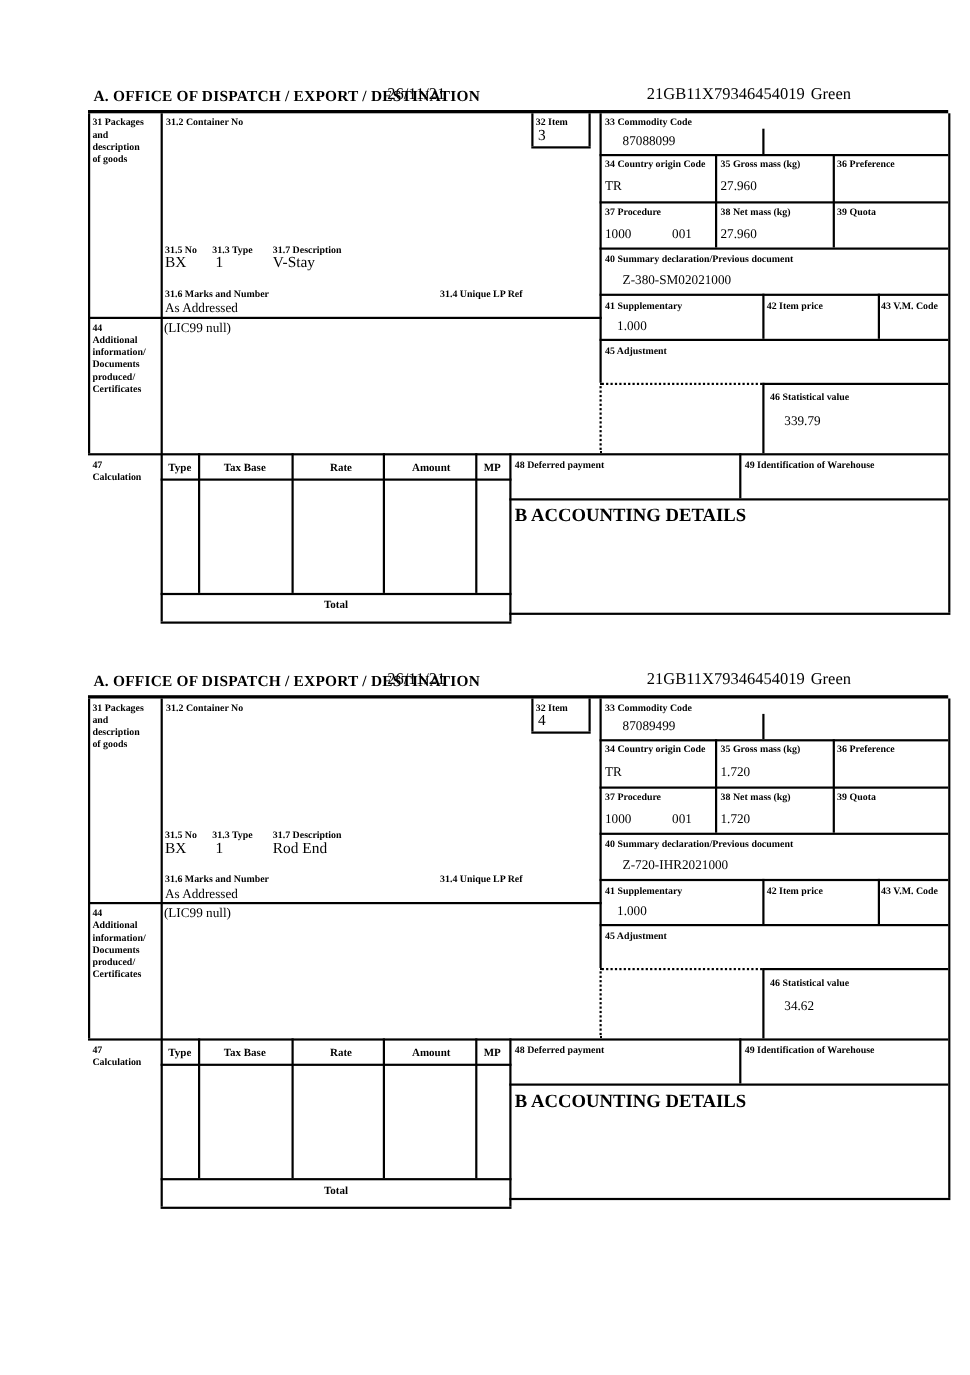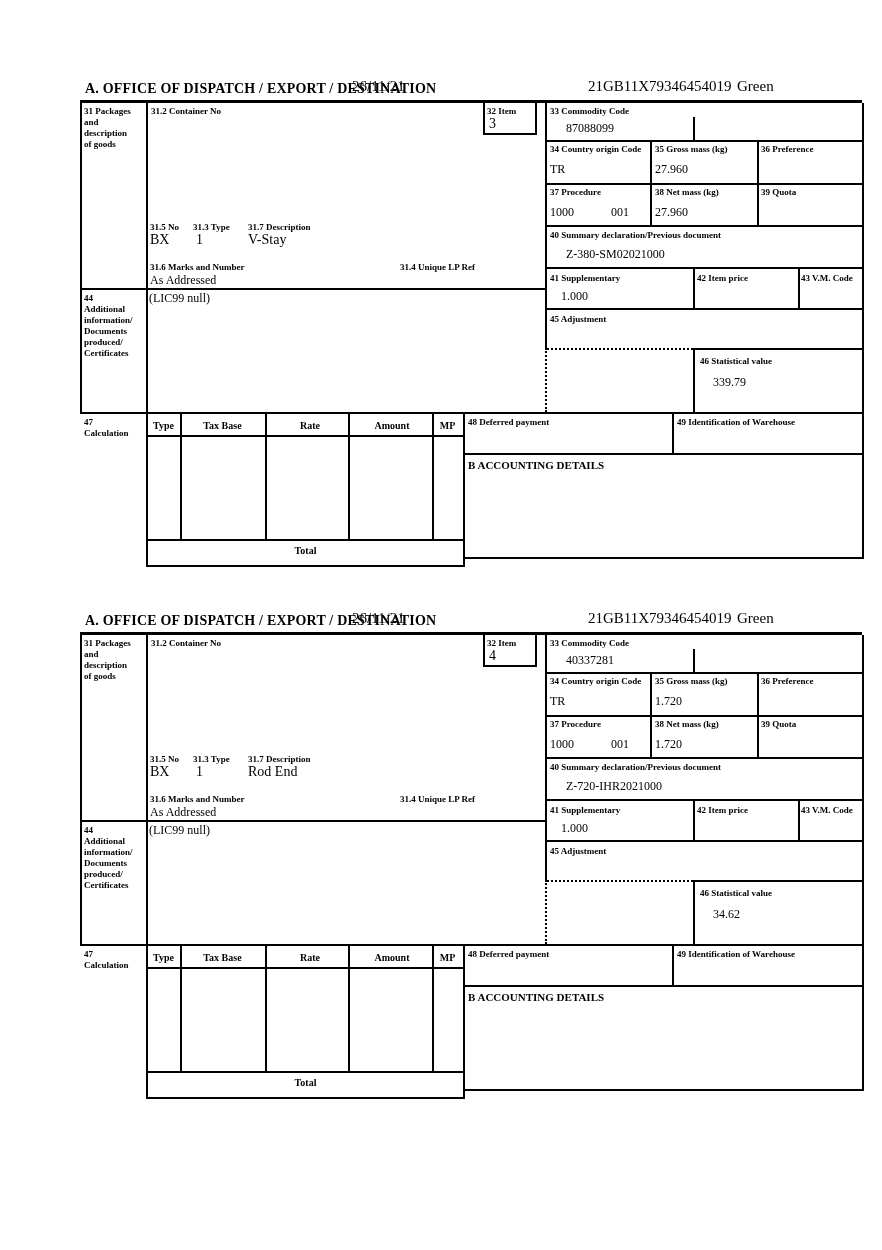--- a/index.html
+++ b/index.html
@@ -10,21 +10,21 @@
   .hl{position:absolute;height:2px;background:#000;}
   .vl.dot{background:none;width:0;border-left:2px dotted #000;}
   .hl.dot{background:none;height:0;border-top:2px dotted #000;}
   .thick{height:3px;}
   .lbl{position:absolute;font-size:9px;font-weight:bold;line-height:11px;white-space:pre-line;}
   .val{position:absolute;font-size:12px;line-height:16px;white-space:pre;}
   .val.md{font-size:14px;}
   .hdrA{position:absolute;font-size:14px;font-weight:bold;letter-spacing:.2px;}
   .hdrV{position:absolute;font-size:15px;}
   .cth{position:absolute;font-size:10px;font-weight:bold;text-align:center;}
-  .bacc{position:absolute;font-size:11px;font-weight:bold;}
+  .bacc{position:absolute;font-size:17px;font-weight:bold;}
 </style>
 </head>
 <body>
 
 <div class="sec" style="top:75px;">
 
   <span class="hdrA" style="left:85px;top:6px;">A.  OFFICE OF DISPATCH / EXPORT / DESTINATION</span>
   <span class="hdrV" style="left:352px;top:3px;">26/11/21</span>
   <span class="hdrV" style="left:588px;top:3px;">21GB11X79346454019</span>
   <span class="hdrV" style="left:737px;top:3px;">Green</span>
@@ -202,21 +202,21 @@
   <span class="cth" style="left:180px;top:345px;width:85px;">Tax Base</span>
   <span class="cth" style="left:275px;top:345px;width:70px;">Rate</span>
   <span class="cth" style="left:355px;top:345px;width:74px;">Amount</span>
   <span class="cth" style="left:432px;top:345px;width:31px;">MP</span>
   <span class="cth" style="left:146px;top:470px;width:319px;">Total</span>
   <span class="lbl" style="left:468px;top:342px;">48 Deferred payment</span>
   <span class="lbl" style="left:677px;top:342px;">49 Identification of Warehouse</span>
   <span class="bacc" style="left:468px;top:384px;">B ACCOUNTING DETAILS</span>
 
   <span class="val md" style="left:489px;top:41px;">4</span>
-  <span class="val" style="left:566px;top:45px;">40337281</span>
+  <span class="val" style="left:566px;top:45px;">87089499</span>
   <span class="val" style="left:550px;top:86px;">TR</span>
   <span class="val" style="left:655px;top:86px;">1.720</span>
   <span class="val" style="left:550px;top:129px;">1000</span>
   <span class="val" style="left:611px;top:129px;">001</span>
   <span class="val" style="left:655px;top:129px;">1.720</span>
   <span class="val" style="left:566px;top:171px;">Z-720-IHR2021000</span>
   <span class="val" style="left:561px;top:213px;">1.000</span>
   <span class="val" style="left:713px;top:299px;">34.62</span>
   <span class="val md" style="left:150px;top:157px;">BX</span>
   <span class="val md" style="left:196px;top:157px;">1</span>

